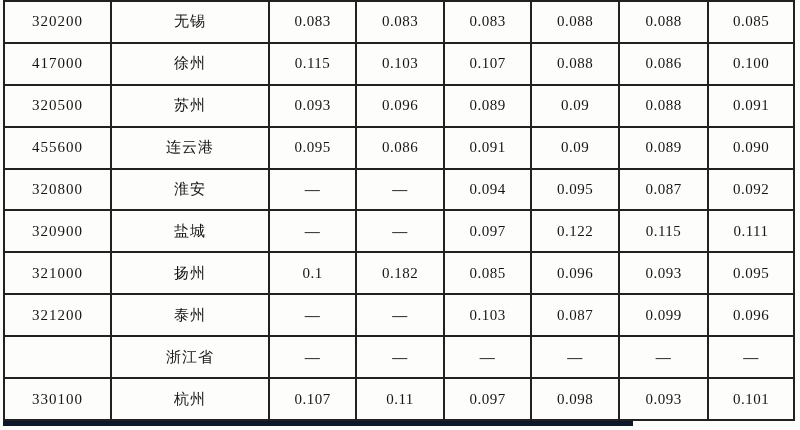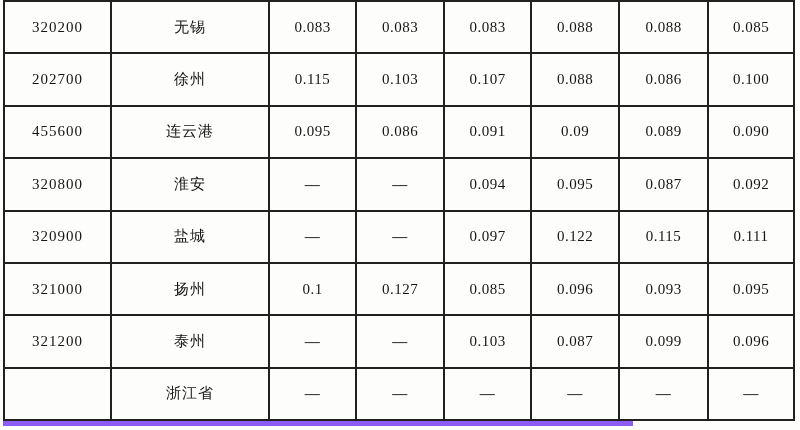--- a/index.html
+++ b/index.html
@@ -17,21 +17,21 @@
     position: relative;
     width: 800px;
     height: 430px;
     background: #fdfdfb;
   }
   .table-wrap {
     position: absolute;
     left: 3px;
     top: 0;
     width: 630px;
-    border-bottom: 5px solid #8b5cf6;
+    border-bottom: 5px solid #0f172a;
   }
   table.region-table {
     width: 100%;
     height: 421px;
     border-collapse: collapse;
     table-layout: fixed;
   }
   table.region-table td {
     border: 2px solid #212121;
     text-align: center;
@@ -80,28 +80,38 @@
             <td class="code">320200</td>
             <td class="city">无锡</td>
             <td class="val">0.083</td>
             <td class="val">0.083</td>
             <td class="val">0.083</td>
             <td class="val">0.088</td>
             <td class="val">0.088</td>
             <td class="val">0.085</td>
           </tr>
           <tr>
-            <td class="code">202700</td>
+            <td class="code">417000</td>
             <td class="city">徐州</td>
             <td class="val">0.115</td>
             <td class="val">0.103</td>
             <td class="val">0.107</td>
             <td class="val">0.088</td>
             <td class="val">0.086</td>
             <td class="val">0.100</td>
+          </tr>
+          <tr>
+            <td class="code">320500</td>
+            <td class="city">苏州</td>
+            <td class="val">0.093</td>
+            <td class="val">0.096</td>
+            <td class="val">0.089</td>
+            <td class="val">0.09</td>
+            <td class="val">0.088</td>
+            <td class="val">0.091</td>
           </tr>
           <tr>
             <td class="code">455600</td>
             <td class="city">连云港</td>
             <td class="val">0.095</td>
             <td class="val">0.086</td>
             <td class="val">0.091</td>
             <td class="val">0.09</td>
             <td class="val">0.089</td>
             <td class="val">0.090</td>
@@ -123,21 +133,21 @@
             <td class="val dash">—</td>
             <td class="val">0.097</td>
             <td class="val">0.122</td>
             <td class="val">0.115</td>
             <td class="val">0.111</td>
           </tr>
           <tr>
             <td class="code">321000</td>
             <td class="city">扬州</td>
             <td class="val">0.1</td>
-            <td class="val">0.127</td>
+            <td class="val">0.182</td>
             <td class="val">0.085</td>
             <td class="val">0.096</td>
             <td class="val">0.093</td>
             <td class="val">0.095</td>
           </tr>
           <tr>
             <td class="code">321200</td>
             <td class="city">泰州</td>
             <td class="val dash">—</td>
             <td class="val dash">—</td>
@@ -149,16 +159,26 @@
           <tr>
             <td class="code"></td>
             <td class="city">浙江省</td>
             <td class="val dash">—</td>
             <td class="val dash">—</td>
             <td class="val dash">—</td>
             <td class="val dash">—</td>
             <td class="val dash">—</td>
             <td class="val dash">—</td>
           </tr>
+          <tr>
+            <td class="code">330100</td>
+            <td class="city">杭州</td>
+            <td class="val">0.107</td>
+            <td class="val">0.11</td>
+            <td class="val">0.097</td>
+            <td class="val">0.098</td>
+            <td class="val">0.093</td>
+            <td class="val">0.101</td>
+          </tr>
         </tbody>
     </table>
   </div>
 </div>
 
 </body></html>

